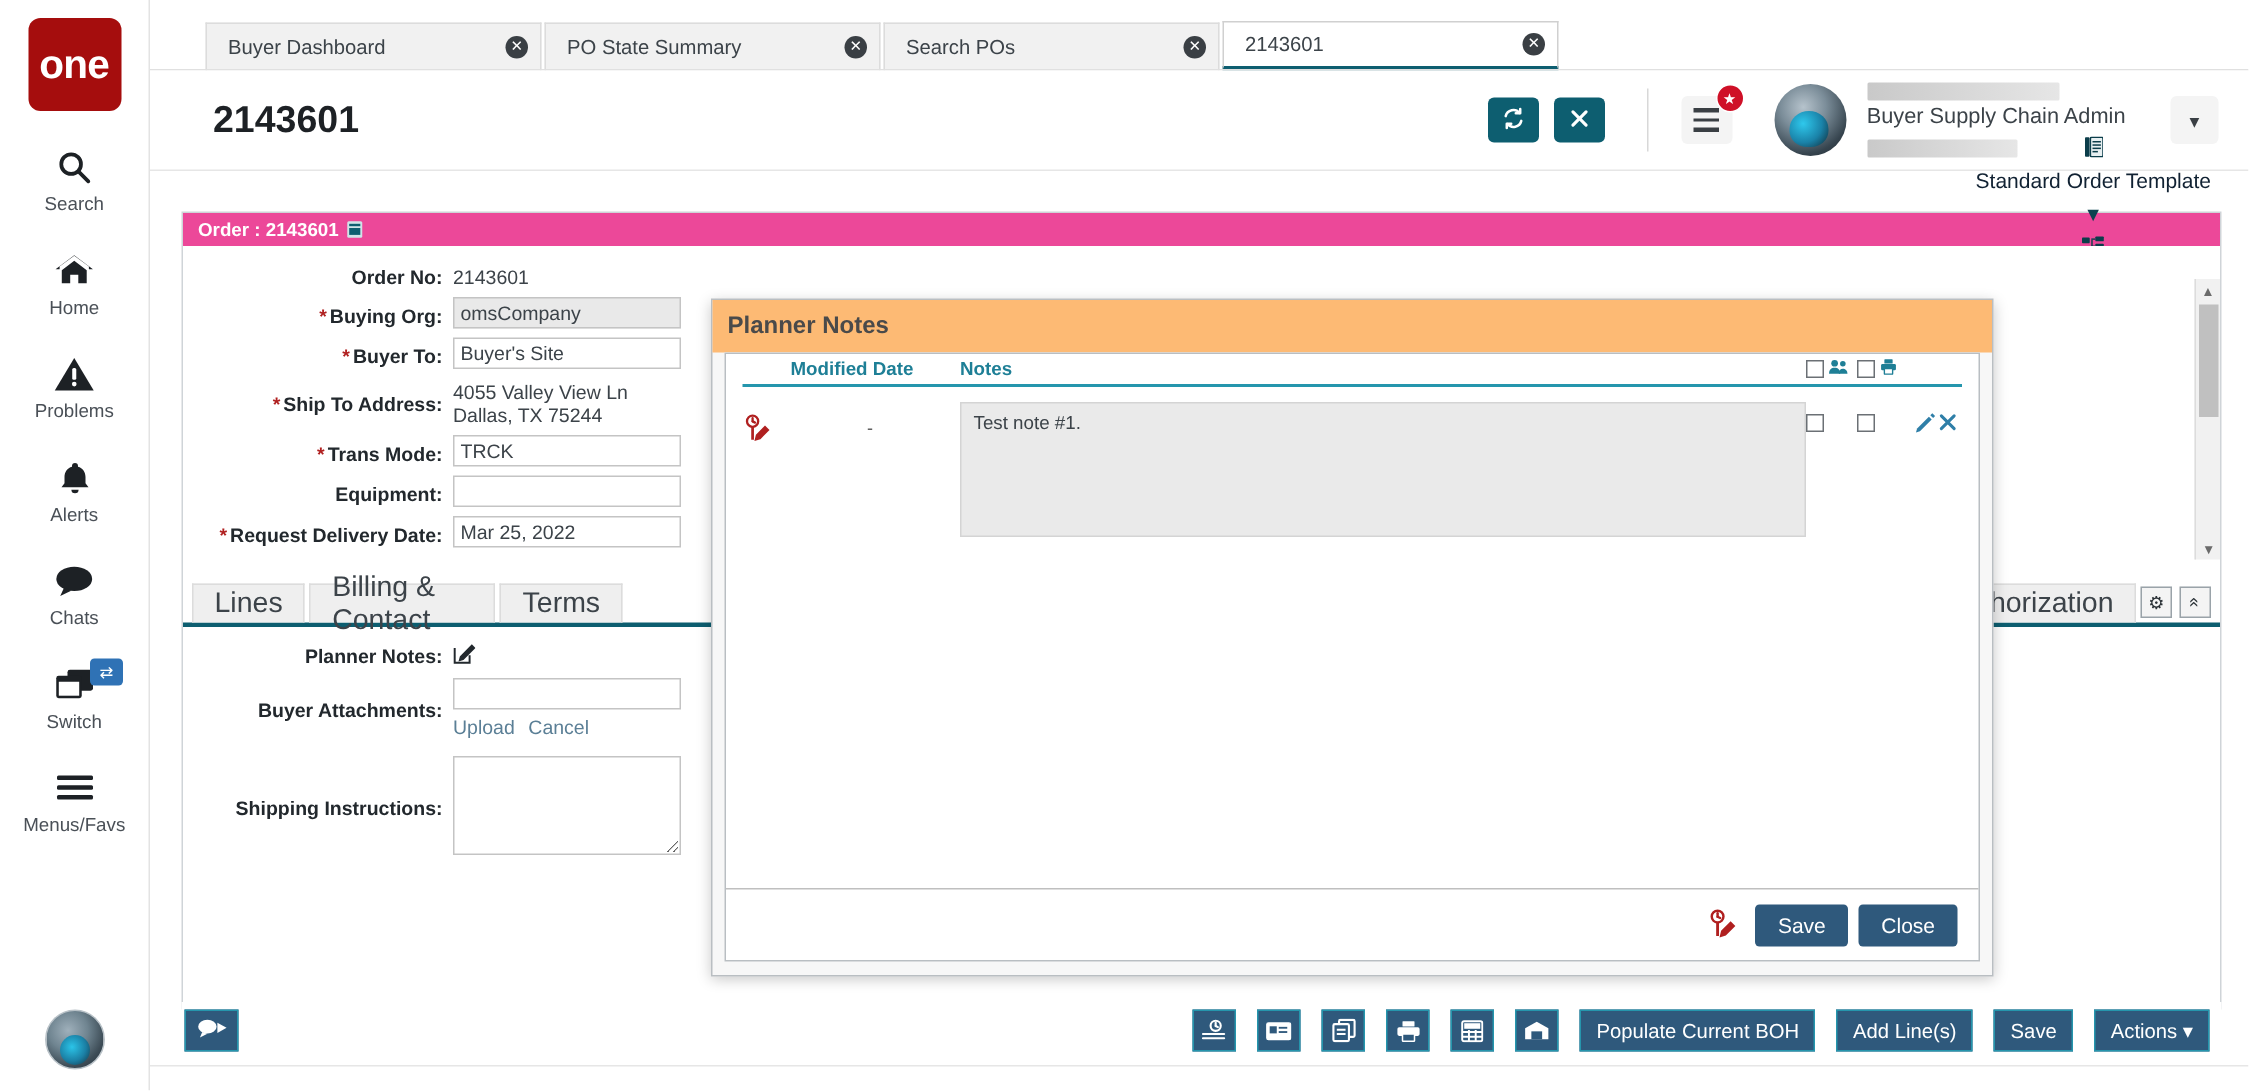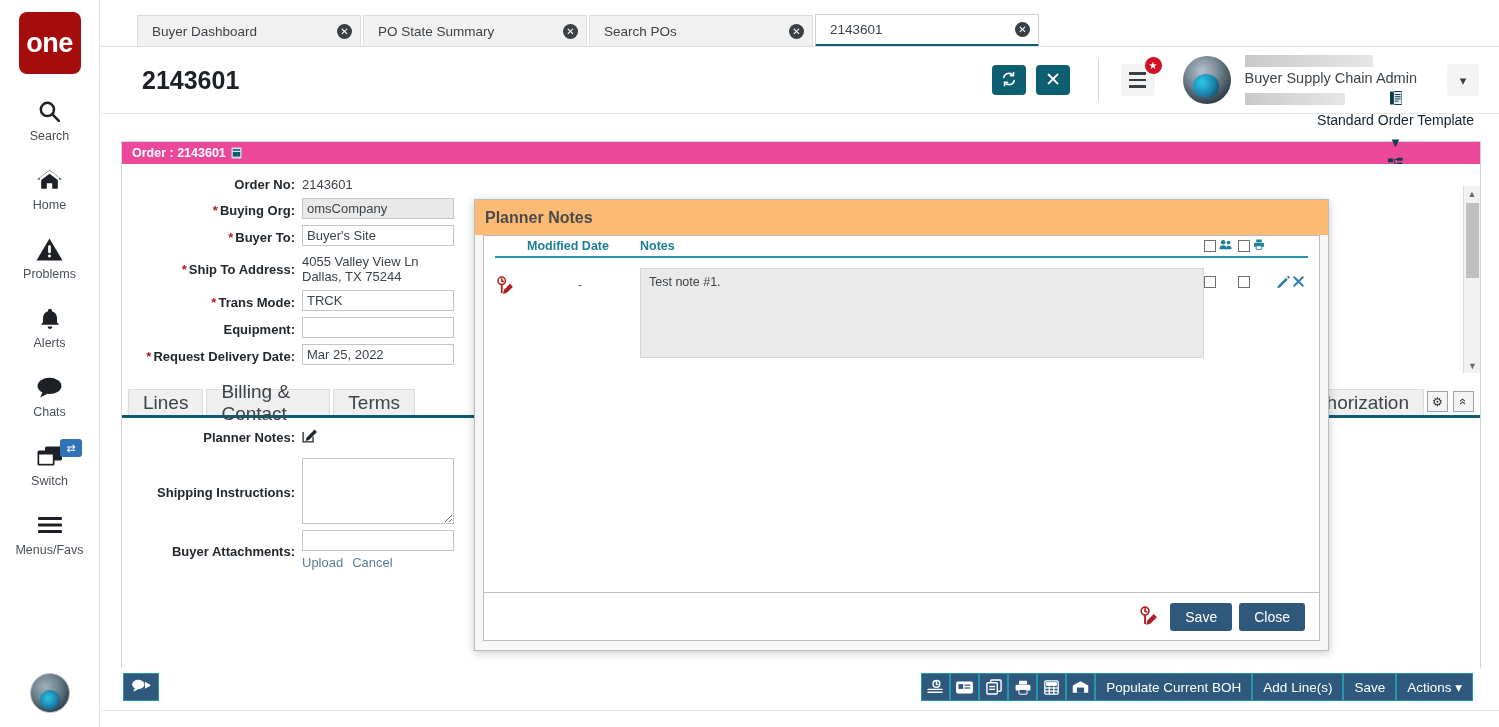--- a/index.html
+++ b/index.html
@@ -225,21 +225,21 @@
 
   
   #bottombar {
     position:absolute; left:21px; top:668px; width:1360px; height:38px;
     background:#fff; display:flex; align-items:center;
   }
   #chat-btn {
     width:36px; height:28px; background:#2f597c; color:#fff; border:1px solid #2596ad;
     display:flex; align-items:center; justify-content:center; cursor:pointer; margin-left:2px;
   }
-  #bb-right { margin-left:auto; display:flex; align-items:center; gap:0; padding-right:8px; }
+  #bb-right { margin-left:auto; display:flex; align-items:center; gap:14px; padding-right:8px; }
   .bb-ico {
     width:29px; height:28px; background:#2f597c; color:#fff; border:1px solid #2596ad;
     display:flex; align-items:center; justify-content:center; cursor:pointer; font-size:13px;
   }
   .bb-btn {
     height:28px; background:#2f597c; color:#fff; border:1px solid #2596ad; padding:0 10px;
     display:flex; align-items:center; cursor:pointer; font-size:13.5px;
   }
   #bottom-rule { position:absolute; left:0; top:710px; width:1399px; height:1px; background:#e6e6e6; }
 </style>
@@ -489,33 +489,33 @@
       <div id="lower-form">
         <div class="frow">
           <div class="flab">Planner Notes:</div>
           <span style="padding-top:2px;cursor:pointer">
             <svg width="15" height="15" viewBox="0 0 16 16" fill="none" stroke="#22282d" stroke-width="1.4">
               <path d="M1.2 4.2 v10.6 h10.6 V9.4"></path>
               <path d="M5.5 10.6 L13.4 2.6 L15 4.2 L7.1 12.2 L4.9 12.8 Z" fill="#22282d"></path>
             </svg>
           </span>
         </div>
-        <div class="frow" style="margin-top:12px">
-          <div class="flab">Shipping Instructions:</div>
-          <textarea class="ta" rows="4" style=""></textarea>
-        </div>
         <div class="frow">
           <div class="flab">Buyer Attachments:</div>
           <div>
             <input class="finput" value="" style="">
             <div style="margin-top:4px;display:flex;gap:9px">
               <span class="link">Upload</span>
               <span class="link">Cancel</span>
             </div>
           </div>
+        </div>
+        <div class="frow" style="margin-top:12px">
+          <div class="flab">Shipping Instructions:</div>
+          <textarea class="ta" rows="4" style=""></textarea>
         </div>
       </div>
 
       <div id="panel-scroll">
         <div class="sb-arrow">▲</div>
         <div id="sb-thumb"></div>
         <div class="sb-arrow" id="sb-down">▼</div>
       </div>
 
     </div>

